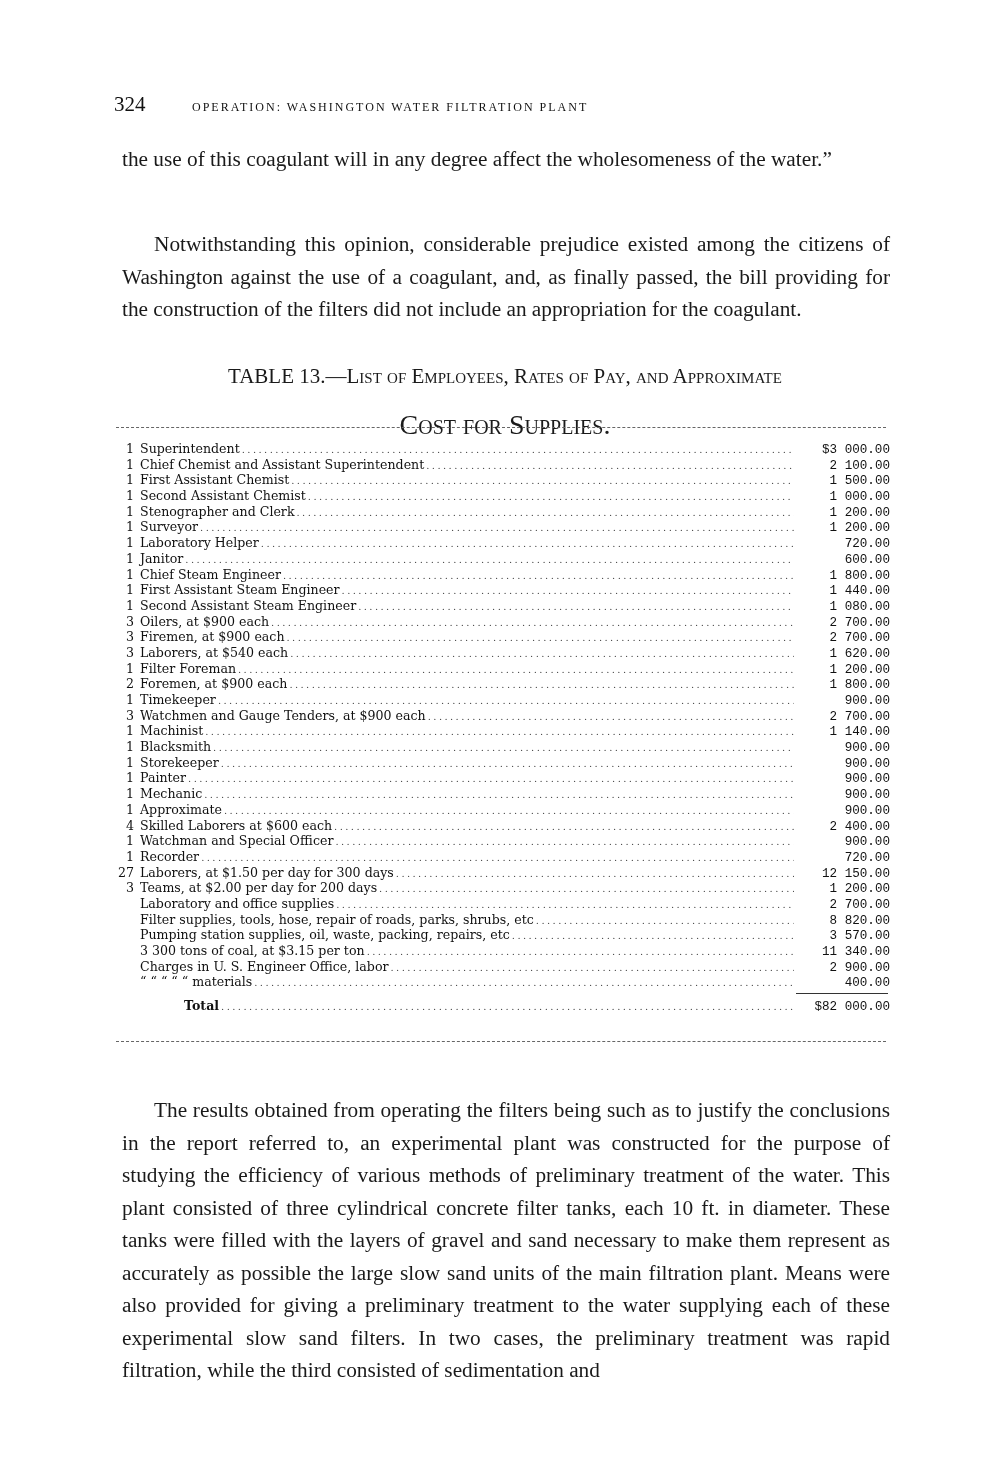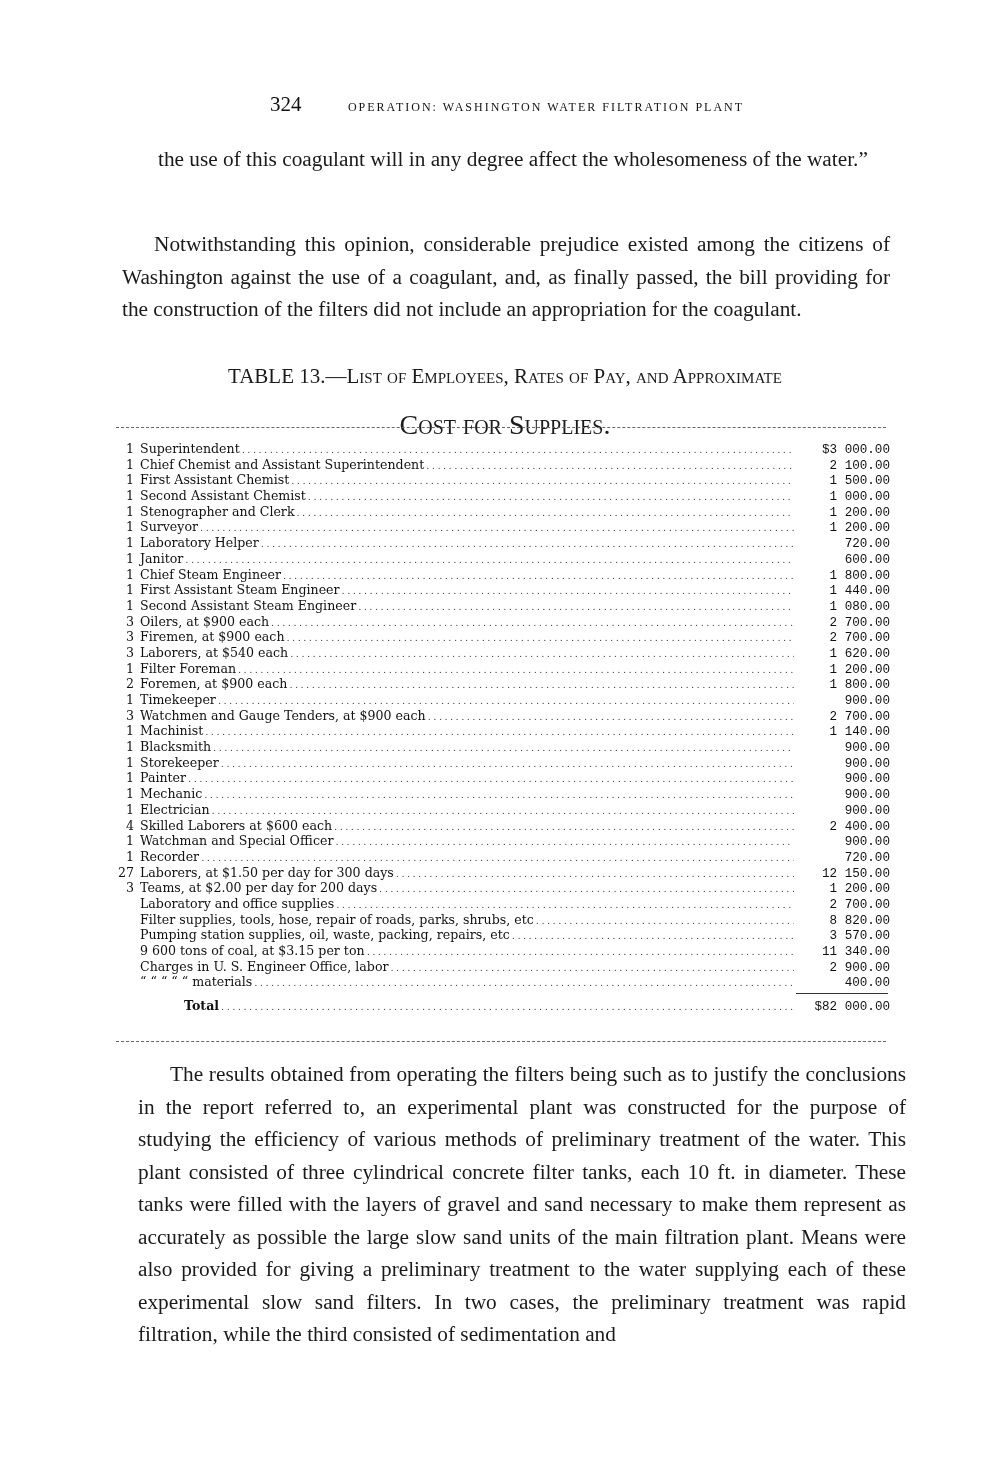--- a/index.html
+++ b/index.html
@@ -1,35 +1,35 @@
 <!DOCTYPE html>
 <html><head>
   <meta charset="utf-8">
   <style>
     html, body { margin: 0; padding: 0; background: #ffffff; }
     body {
       width: 1000px; height: 1463px; position: relative; overflow: hidden;
       font-family: "DejaVu Serif", "Liberation Serif", serif; color: #111;
     }
     .header {
-      position: absolute; left: 122px; top: 92px; width: 770px;
+      position: absolute; left: 114px; top: 92px; width: 770px;
       font-family: "Liberation Serif", serif; font-size: 17px; letter-spacing: 1.6px;
-      display: flex; align-items: baseline; justify-content: center;
+      display: flex; align-items: baseline;
     }
     .header .page-no { font-size: 21px; letter-spacing: 0; width: 78px; }
     .header .running-title { font-size: 12px; letter-spacing: 2px; }
     .para {
       position: absolute; left: 122px; width: 768px;
       font-family: "Liberation Serif", serif; font-size: 21.3px; line-height: 32.5px;
       text-align: justify; text-align-last: left; margin: 0; color: #1a1a1a;
     }
     .para.indent { text-indent: 32px; }
-    #p1 { top: 143px; margin-left: 36px; }
+    #p1 { top: 143px; }
     #p2 { top: 228px; }
-    #p3 { top: 1058px; margin-left: 16px; }
+    #p3 { top: 1094px; }
     .caption {
       position: absolute; left: 110px; width: 790px; top: 360px;
       text-align: center; font-family: "Liberation Serif", serif; color: #1a1a1a;
     }
     .caption .line1 { font-size: 21px; line-height: 32px; }
     .caption .line2 { font-size: 28px; line-height: 32px; }
     .caption .sc { font-variant: small-caps; margin-top: 17px; }
     .rule {
       position: absolute; left: 116px; width: 770px; height: 0;
       border-top: 1px dashed #666;
@@ -212,21 +212,21 @@
       <span class="amount">900.00</span>
     </div>
     <div class="row">
       <span class="qty">1</span>
       <span class="item">Mechanic</span>
       <span class="dots"></span>
       <span class="amount">900.00</span>
     </div>
     <div class="row">
       <span class="qty">1</span>
-      <span class="item">Electrician</span>
+      <span class="item">Approximate</span>
       <span class="dots"></span>
       <span class="amount">900.00</span>
     </div>
     <div class="row">
       <span class="qty">4</span>
       <span class="item">Skilled Laborers at $600 each</span>
       <span class="dots"></span>
       <span class="amount">2 400.00</span>
     </div>
     <div class="row">
@@ -266,21 +266,21 @@
       <span class="amount">8 820.00</span>
     </div>
     <div class="row">
       <span class="qty"></span>
       <span class="item">Pumping station supplies, oil, waste, packing, repairs, etc</span>
       <span class="dots"></span>
       <span class="amount">3 570.00</span>
     </div>
     <div class="row">
       <span class="qty"></span>
-      <span class="item">9 600 tons of coal, at $3.15 per ton</span>
+      <span class="item">3 300 tons of coal, at $3.15 per ton</span>
       <span class="dots"></span>
       <span class="amount">11 340.00</span>
     </div>
     <div class="row">
       <span class="qty"></span>
       <span class="item">Charges in U. S. Engineer Office, labor</span>
       <span class="dots"></span>
       <span class="amount">2 900.00</span>
     </div>
     <div class="row">

